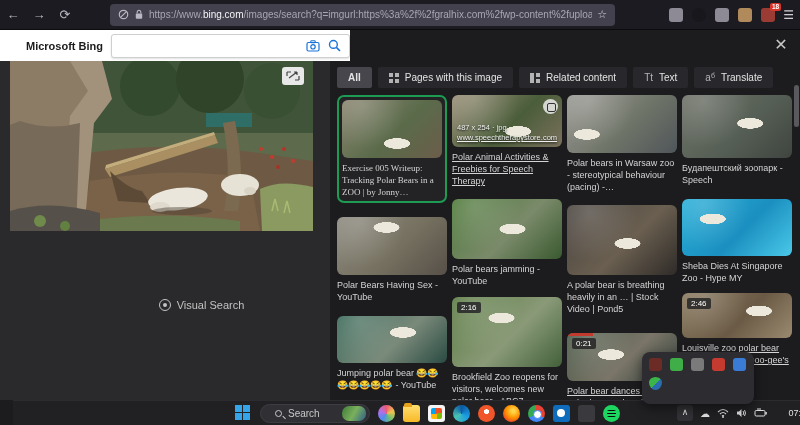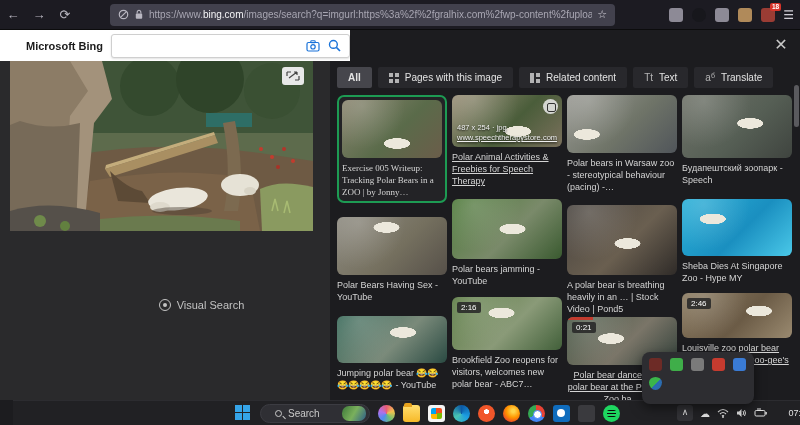--- a/index.html
+++ b/index.html
@@ -283,36 +283,36 @@
               </div>
               <div class="thumb-cam"></div>
             </div>
             <div class="caption link">Polar Animal Activities &amp; Freebies for Speech Therapy</div>
           </div>
           <div class="card" style="margin-top: 12px;">
             <div class="thumb" style="height: 60px; background: radial-gradient(22px 9px at 55% 50%, rgb(236, 232, 220) 58%, rgba(0, 0, 0, 0) 60%), radial-gradient(circle at 20% 10%, rgba(255, 255, 255, 0.18), rgba(0, 0, 0, 0) 45%), linear-gradient(135deg, rgb(78, 122, 58), rgb(122, 138, 106) 55%, rgb(58, 90, 48));"></div>
             <div class="caption">Polar bears jamming - YouTube</div>
           </div>
           <div class="card" style="margin-top: 10px;">
-            <div class="thumb" style="height: 53px; background: radial-gradient(22px 9px at 45% 30%, rgb(236, 232, 220) 58%, rgba(0, 0, 0, 0) 60%), radial-gradient(circle at 20% 10%, rgba(255, 255, 255, 0.18), rgba(0, 0, 0, 0) 45%), linear-gradient(135deg, rgb(90, 122, 66), rgb(138, 154, 120) 55%, rgb(66, 96, 58));">
+            <div class="thumb" style="height: 70px; background: radial-gradient(22px 9px at 45% 30%, rgb(236, 232, 220) 58%, rgba(0, 0, 0, 0) 60%), radial-gradient(circle at 20% 10%, rgba(255, 255, 255, 0.18), rgba(0, 0, 0, 0) 45%), linear-gradient(135deg, rgb(90, 122, 66), rgb(138, 154, 120) 55%, rgb(66, 96, 58));">
               <div class="duration-badge">2:16</div>
             </div>
             <div class="caption">Brookfield Zoo reopens for visitors, welcomes new polar bear - ABC7…</div>
           </div>
         </div>
         <div class="gcol">
           <div class="card" style="margin-top: 0px;">
             <div class="thumb" style="height: 58px; background: radial-gradient(22px 9px at 18% 68%, rgb(236, 232, 220) 58%, rgba(0, 0, 0, 0) 60%), radial-gradient(circle at 20% 10%, rgba(255, 255, 255, 0.18), rgba(0, 0, 0, 0) 45%), linear-gradient(135deg, rgb(154, 154, 148), rgb(111, 116, 104) 55%, rgb(80, 85, 90));"></div>
             <div class="caption">Polar bears in Warsaw zoo - stereotypical behaviour (pacing) -…</div>
           </div>
           <div class="card" style="margin-top: 12px;">
             <div class="thumb" style="height: 70px; background: radial-gradient(22px 9px at 55% 55%, rgb(236, 232, 220) 58%, rgba(0, 0, 0, 0) 60%), radial-gradient(circle at 20% 10%, rgba(255, 255, 255, 0.18), rgba(0, 0, 0, 0) 45%), linear-gradient(135deg, rgb(74, 69, 64), rgb(106, 95, 80) 55%, rgb(47, 43, 40));"></div>
             <div class="caption">A polar bear is breathing heavily in an … | Stock Video | Pond5</div>
           </div>
-          <div class="card" style="margin-top: 2px; text-align: center;">
+          <div class="card" style="margin-top: 18px;">
             <div class="thumb" style="height: 48px; background: radial-gradient(22px 9px at 40% 45%, rgb(236, 232, 220) 58%, rgba(0, 0, 0, 0) 60%), radial-gradient(circle at 20% 10%, rgba(255, 255, 255, 0.18), rgba(0, 0, 0, 0) 45%), linear-gradient(135deg, rgb(74, 90, 72), rgb(122, 117, 104) 55%, rgb(50, 64, 58));">
               <div class="red-sliver"></div>
               <div class="duration-badge">0:21</div>
             </div>
             <div class="caption link">Polar bear dances | This polar bear at the Pittsburgh Zoo ha…</div>
           </div>
         </div>
         <div class="gcol">
           <div class="card" style="margin-top: 0px;">
             <div class="thumb" style="height: 63px; background: radial-gradient(22px 9px at 62% 45%, rgb(236, 232, 220) 58%, rgba(0, 0, 0, 0) 60%), radial-gradient(circle at 20% 10%, rgba(255, 255, 255, 0.18), rgba(0, 0, 0, 0) 45%), linear-gradient(135deg, rgb(110, 114, 104), rgb(86, 95, 85) 55%, rgb(63, 68, 63));"></div>

